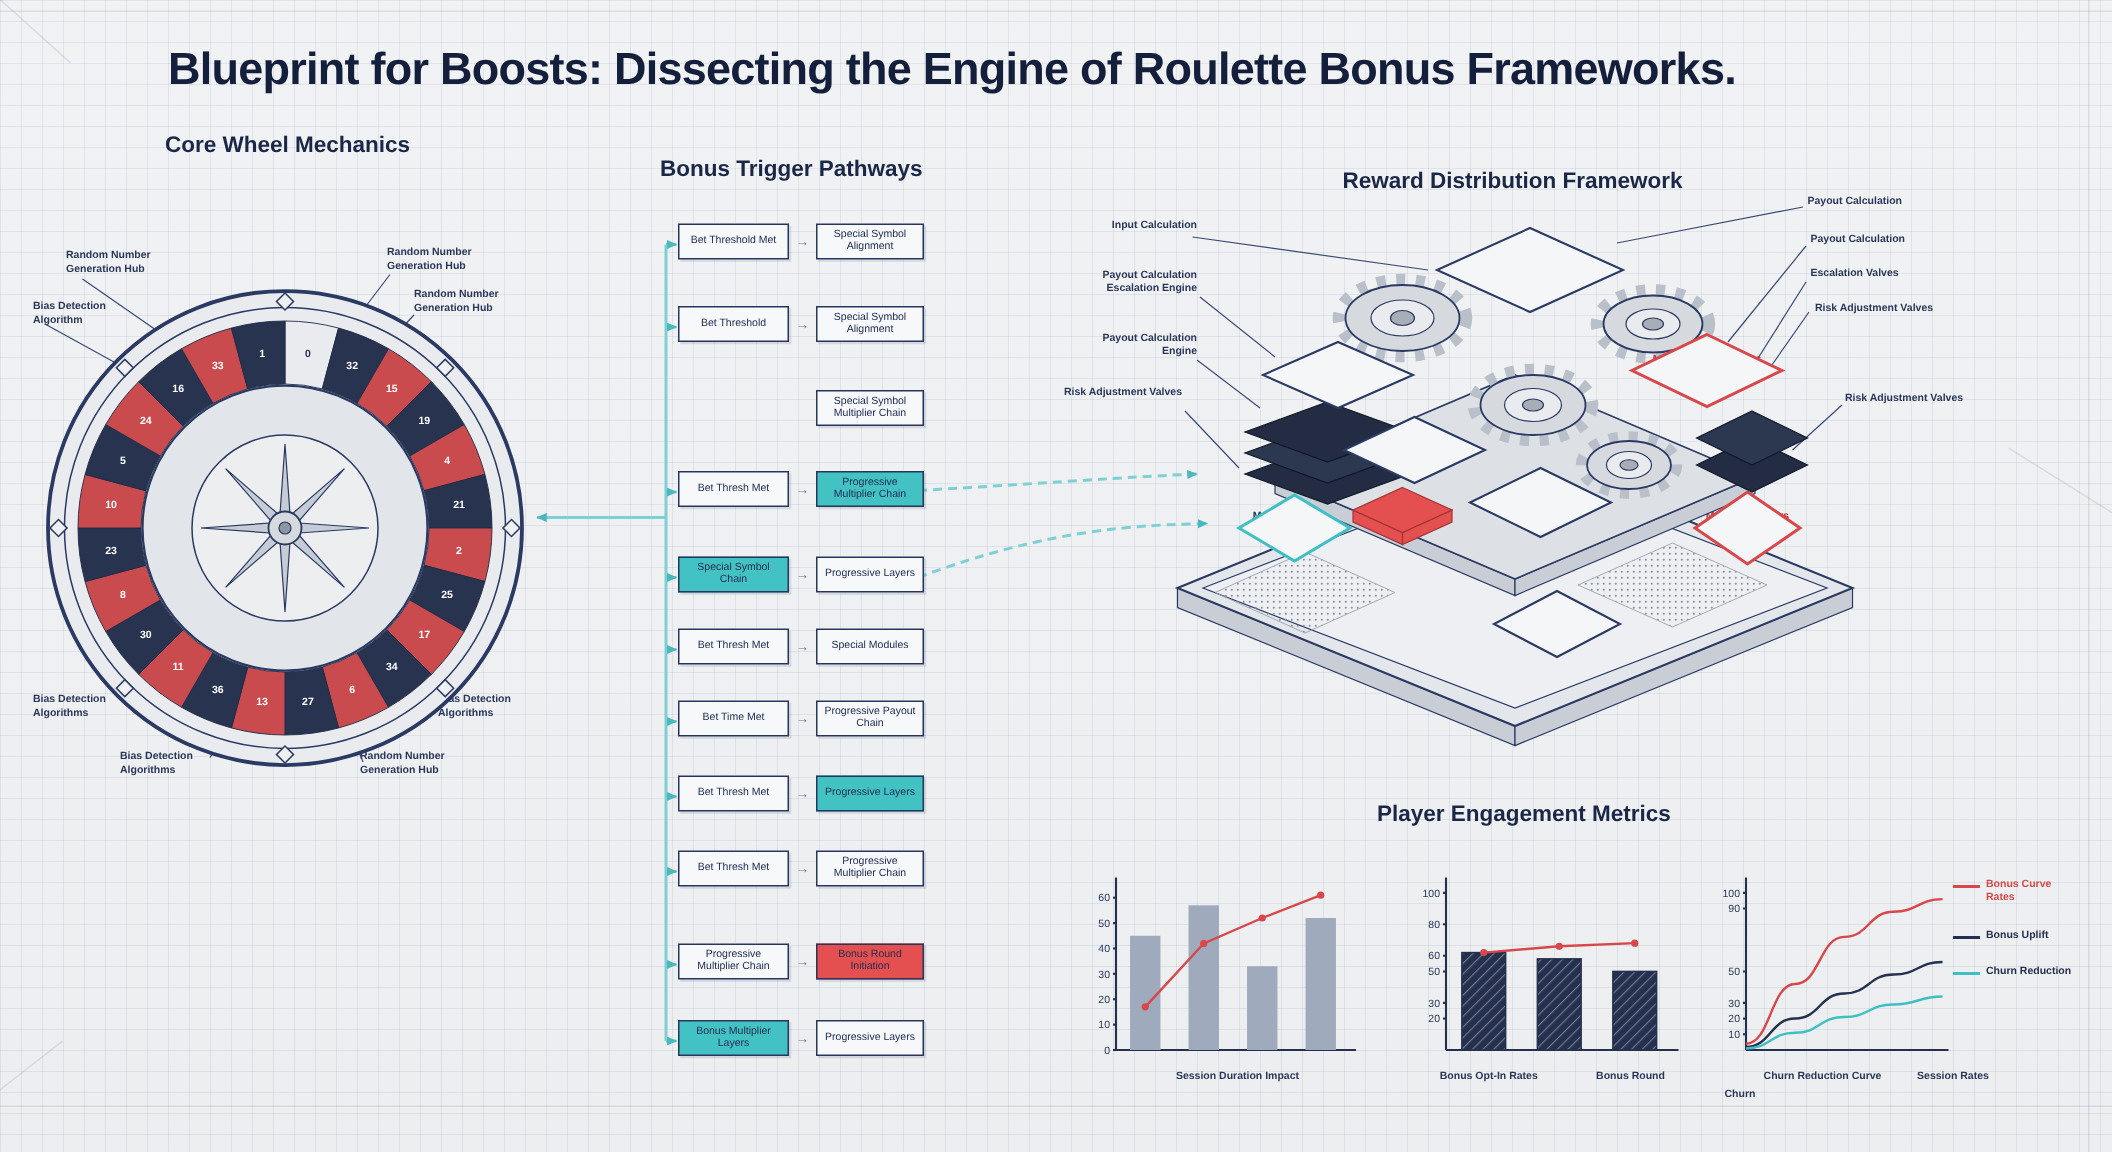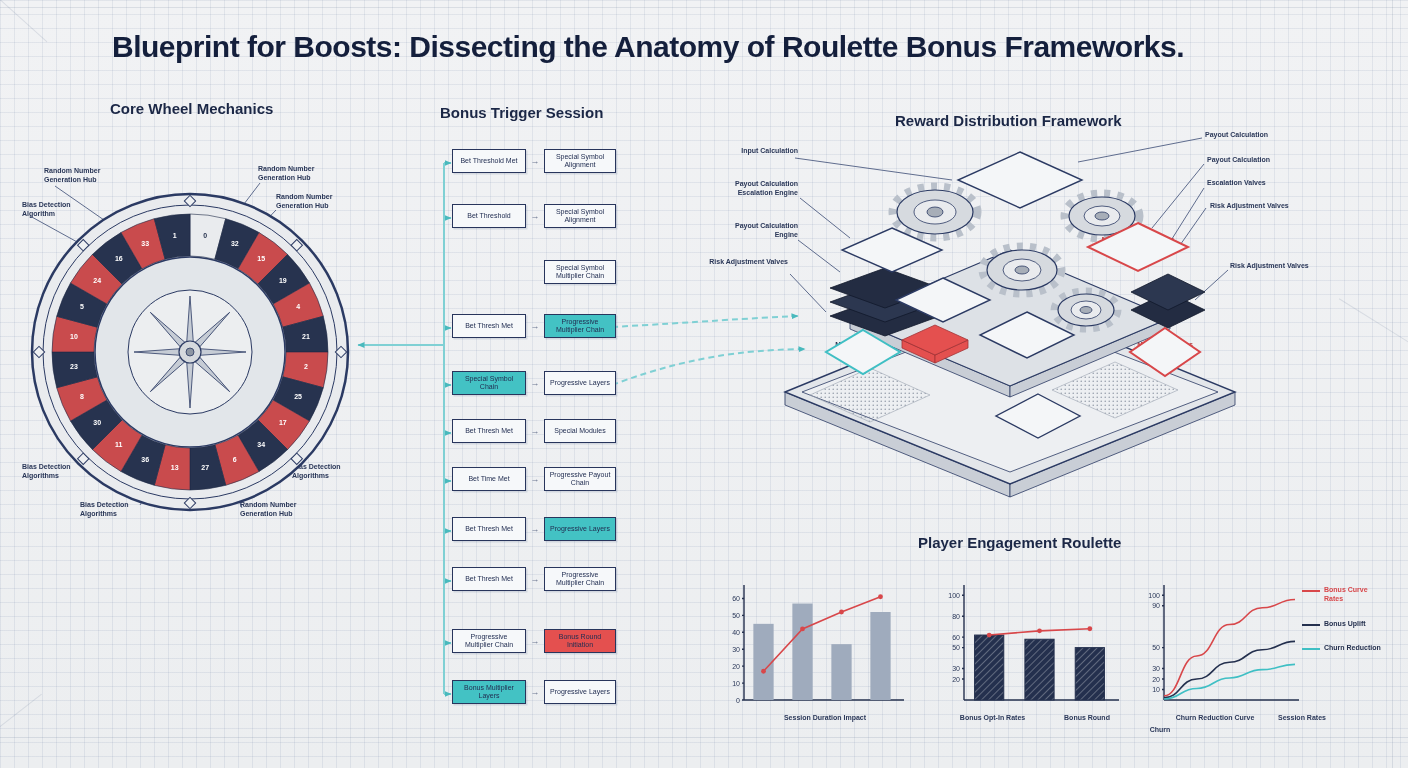--- a/index.html
+++ b/index.html
@@ -63,26 +63,26 @@
 
 <div class="page">
 
   <div class="crease" style="left:0;top:7px;width:100%;height:1px"></div>
   <div class="crease" style="left:0;top:737px;width:100%;height:1px"></div>
   <div class="crease" style="left:1392px;top:0;width:1px;height:100%"></div>
   <div class="crease" style="left:-14px;top:18px;width:70px;height:1px;transform:rotate(42deg)"></div>
   <div class="crease" style="left:-12px;top:712px;width:60px;height:1px;transform:rotate(-38deg)"></div>
   <div class="crease" style="left:1330px;top:330px;width:120px;height:1px;transform:rotate(32deg)"></div>
 
-  <div class="page-title">Blueprint for Boosts: Dissecting the Anatomy of Roulette Bonus Frameworks.</div>
-
-  <div class="section-header" style="left:110px;top:100px">Core Wheel Mechanics</div>
-  <div class="section-header" style="left:440px;top:104px">Bonus Trigger Session</div>
+  <div class="page-title">Blueprint for Boosts: Dissecting the Engine of Roulette Bonus Frameworks.</div>
+
+  <div class="section-header" style="left:110px;top:88px">Core Wheel Mechanics</div>
+  <div class="section-header" style="left:440px;top:104px">Bonus Trigger Pathways</div>
   <div class="section-header" style="left:895px;top:112px">Reward Distribution Framework</div>
-  <div class="section-header" style="left:918px;top:534px">Player Engagement Roulette</div>
+  <div class="section-header" style="left:918px;top:534px">Player Engagement Metrics</div>
 
   <svg class="layer" id="wheel-svg" style="left:10px;top:140px;z-index:1" width="380" height="420">
     <g class="lead">
       <path d="M45,46 L130,105"></path>
       <path d="M20,76 L118,130"></path>
       <path d="M250,43 L218,85"></path>
       <path d="M266,70 L230,108"></path>
       <path d="M90,330 L125,298"></path>
       <path d="M130,365 L155,325"></path>
       <path d="M282,330 L248,298"></path>

